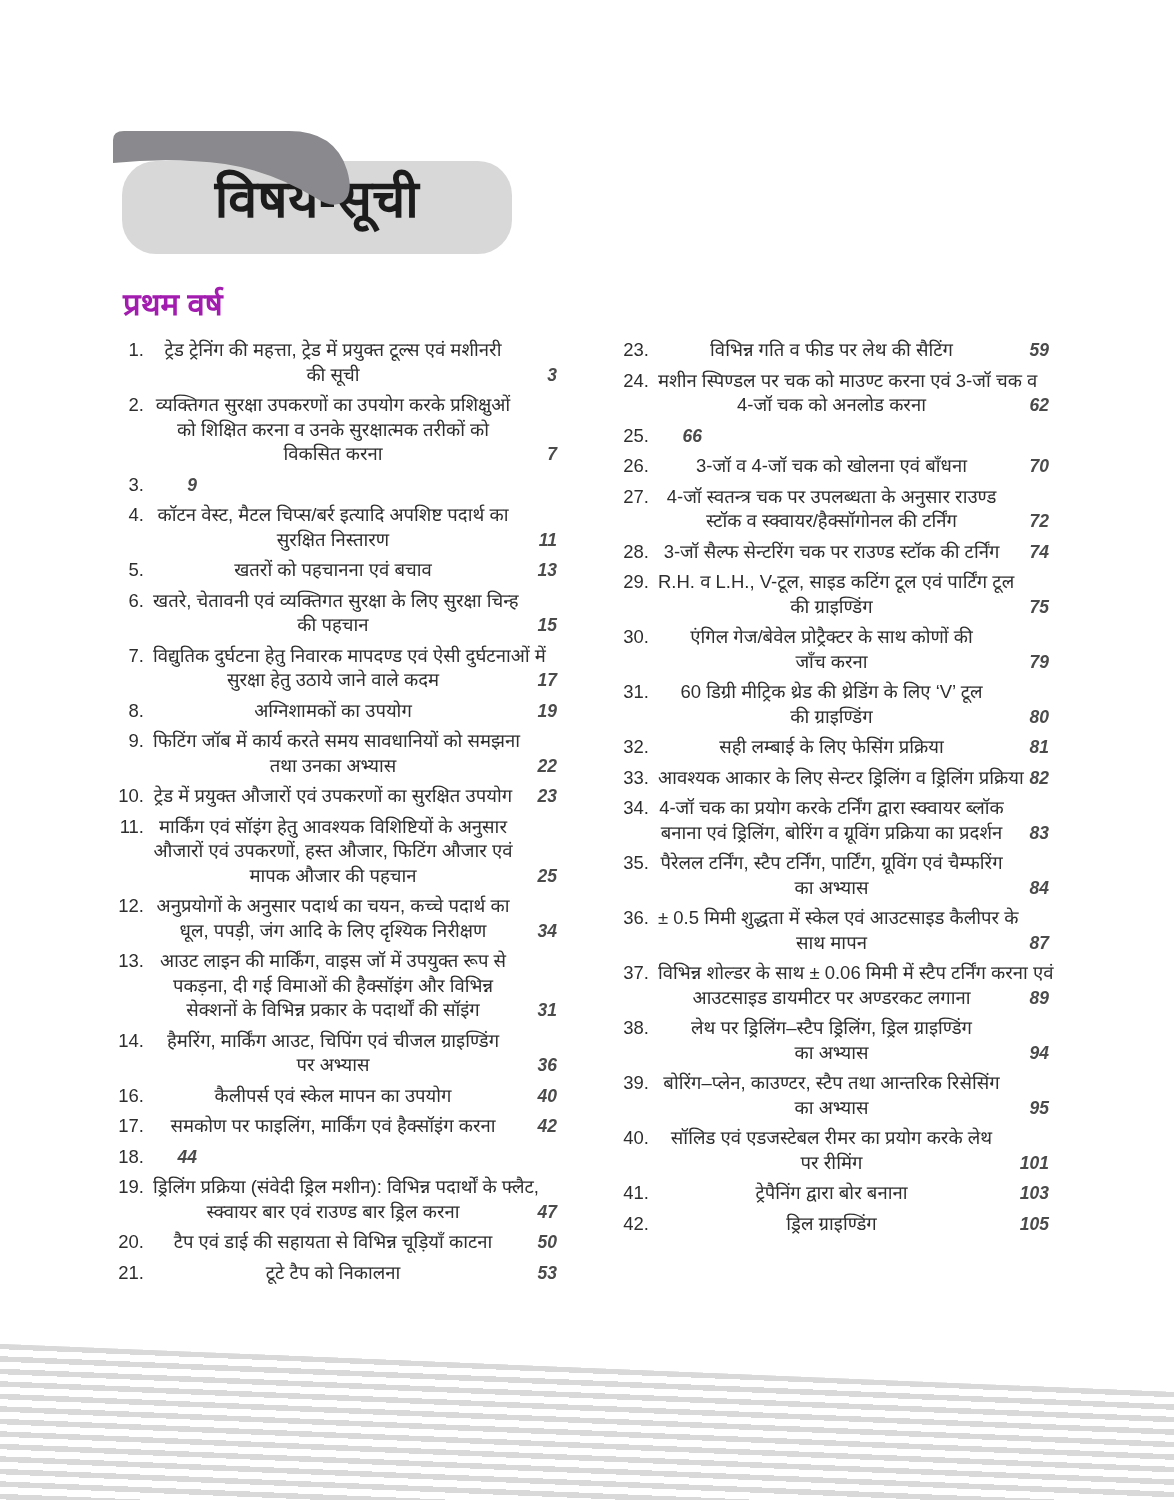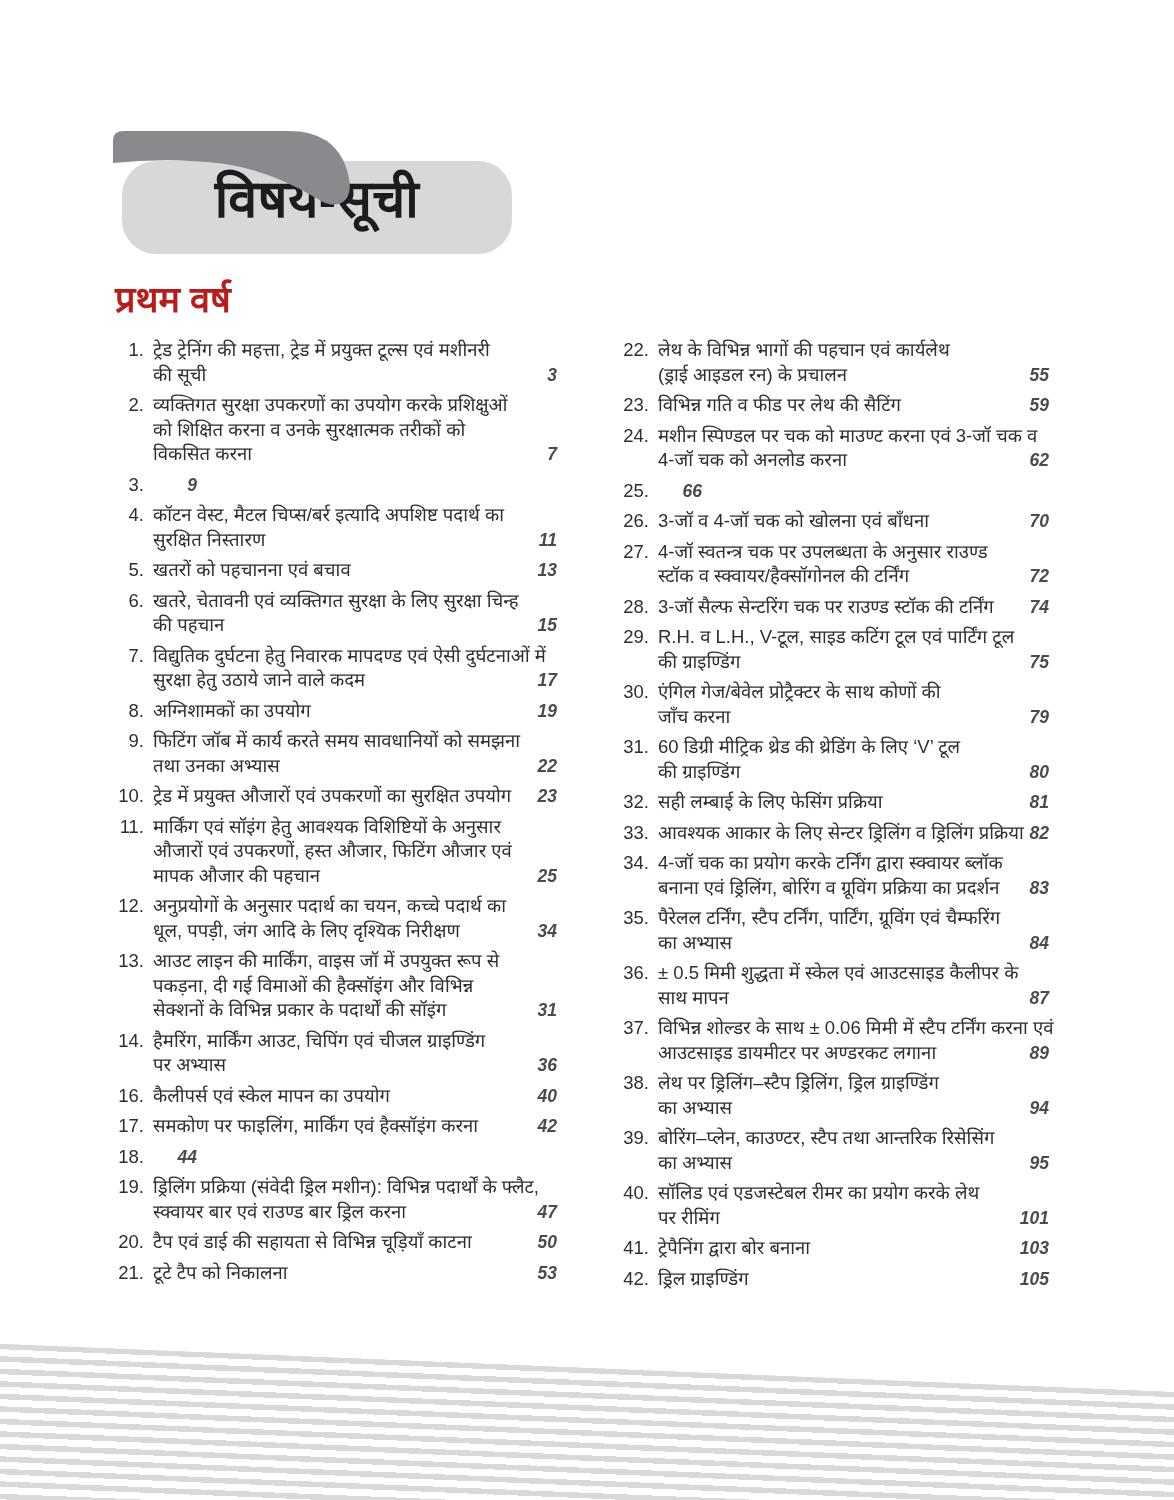--- a/index.html
+++ b/index.html
@@ -23,21 +23,21 @@
     z-index:2;
   }
   .pill-text {
     font-size:52px; font-weight:bold; color:#1c1c1c;
     letter-spacing:0.5px;
     padding-bottom:4px;
   }
 
   .section-title {
     position:absolute; left:111px; top:270px;
-    margin:4px; font-size:36px; font-weight:bold; color:#b91c1c;
+    margin:12px; font-size:31px; font-weight:bold; color:#a21caf;
   }
 
   
   .toc {
     position:absolute; left:110px; top:338px;
     display:flex; gap:58px;
     z-index:1;
   }
   .toc-col { width:447px; }
   .toc-col.right { width:434px; }
@@ -48,20 +48,21 @@
     line-height:24.5px;
     color:#2e2e2e;
   }
   .num {
     flex:0 0 34px; text-align:right; margin-right:9px;
     align-self:flex-start;
   }
   .title {
     flex:1 1 auto; min-width:0;
     white-space:pre;       
+    text-align:center;
   }
   .page-num {
     flex:0 0 44px; text-align:right;
     align-self:flex-end;
     font-weight:bold; font-style:italic;
     font-size:17.5px;
     color:var(--page_number,#4b4b4b);
   }
 
   
@@ -222,26 +223,20 @@
     <span class="page-num">50</span>
   </div>
 
   <div class="toc-item">
     <span class="num">21.</span>
     <span class="title">टूटे टैप को निकालना</span>
     <span class="page-num">53</span>
   </div>
 </div>
     <div class="toc-col right">
-  <div class="toc-item">
-    <span class="num">22.</span>
-    <span class="title">लेथ के विभिन्न भागों की पहचान एवं कार्यलेथ
-(ड्राई आइडल रन) के प्रचालन</span>
-    <span class="page-num">55</span>
-  </div>
 
   <div class="toc-item">
     <span class="num">23.</span>
     <span class="title">विभिन्न गति व फीड पर लेथ की सैटिंग</span>
     <span class="page-num">59</span>
   </div>
 
   <div class="toc-item">
     <span class="num">24.</span>
     <span class="title">मशीन स्पिण्डल पर चक को माउण्ट करना एवं 3-जॉ चक व

